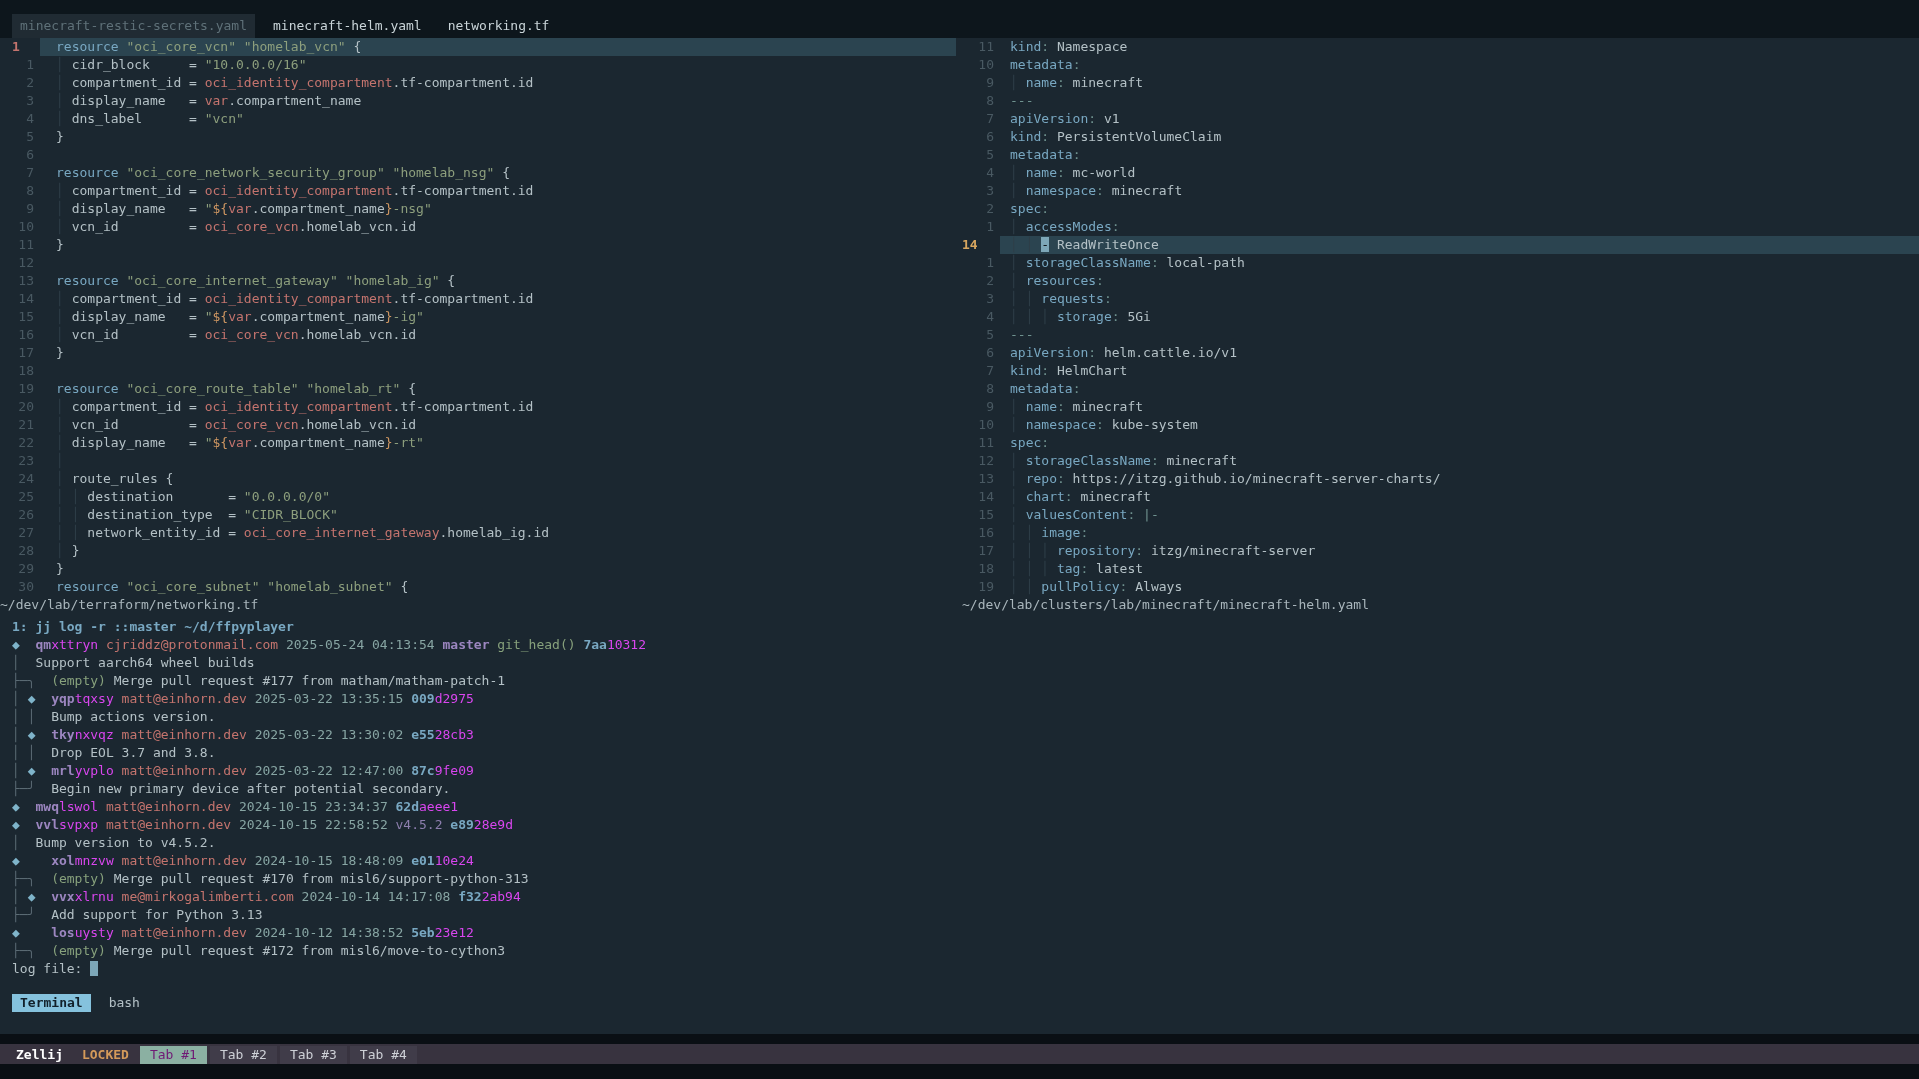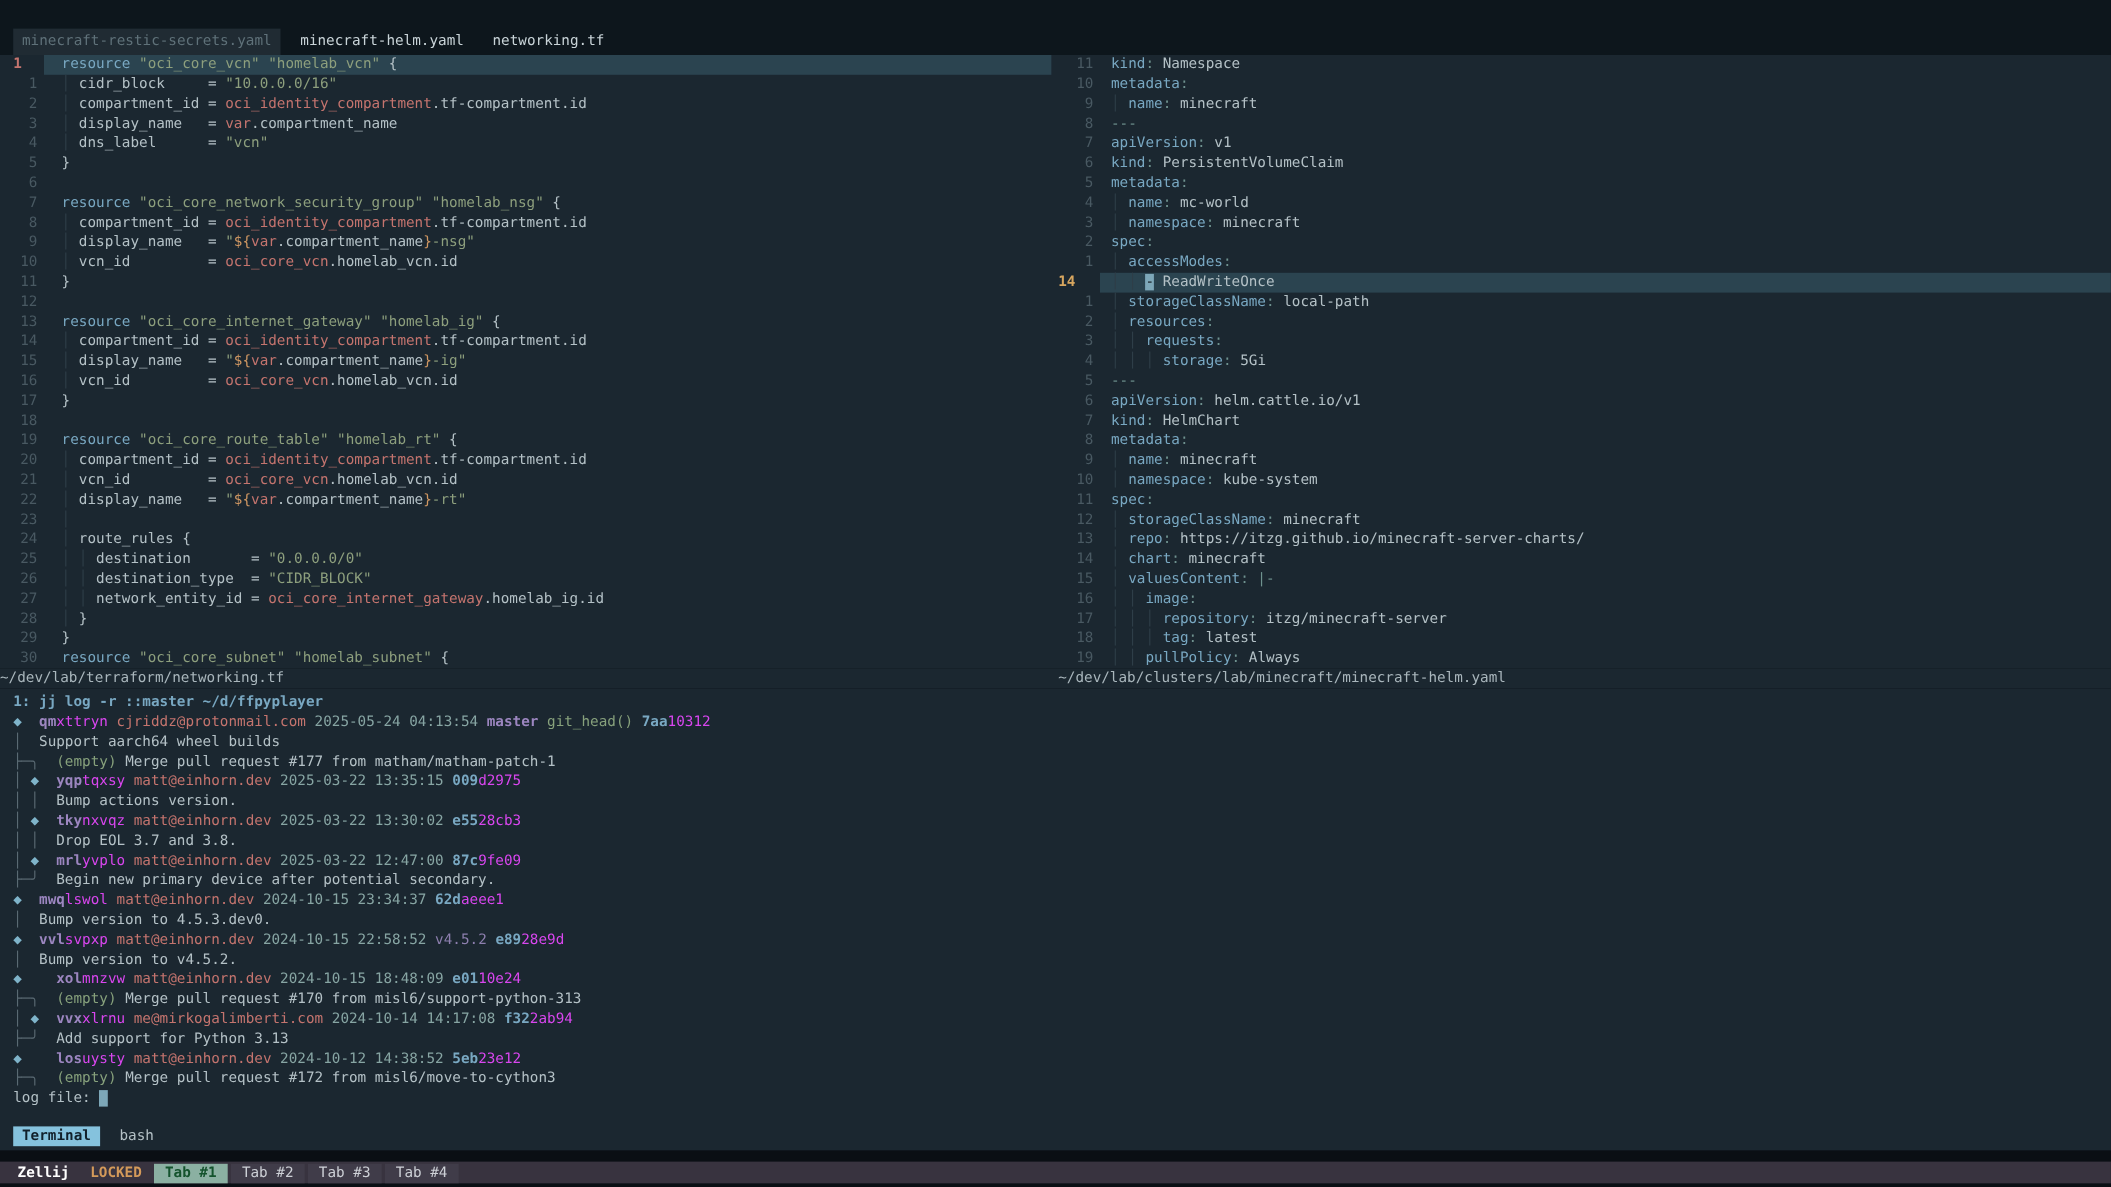--- a/index.html
+++ b/index.html
@@ -5,21 +5,21 @@
   *{margin:0;padding:0;box-sizing:border-box}
   html,body{width:1919px;height:1079px;overflow:hidden}
   body{
     background:#0a0f14;
     font-family:"DejaVu Sans Mono","Liberation Mono",monospace;
     font-size:13px;line-height:18px;color:#b4c1c6;
   }
   .screen{display:flex;flex-direction:column;width:1919px;height:1079px}
 
   
-  .bufferbar{height:50px;background:#0d161c;display:flex;align-items:flex-end;padding-left:12px;gap:10px}
+  .bufferbar{height:38px;background:#0d161c;display:flex;align-items:flex-end;padding-left:12px;gap:10px}
   .btab{padding:3px 8px;white-space:pre;cursor:default}
   .btab.raised{background:#202b33;color:#5f7179}
   .btab.plain{color:#c9d4d8}
 
   
   .editors{display:flex;height:558px;background:#1b2730}
   .pane{height:558px;overflow:hidden}
   .pane.left{width:956px}
   .pane.right{width:963px}
   .row{display:flex;height:18px}
@@ -46,21 +46,21 @@
   .tchip.active{background:#85c2dd;color:#11202a;font-weight:700}
   .tchip.plain{color:#b4c1c6}
 
   
   .zspacer{height:10px;background:#0a0f14}
   .zbar{height:20px;background:#38333f;display:flex;align-items:flex-end;padding-left:8px;gap:3px}
   .zbar>*{display:flex;align-items:center}
   .zapp{color:#ffffff;font-weight:700;padding:0 8px;white-space:pre}
   .zmode{color:#d49a5a;font-weight:700;padding:0 8px;white-space:pre}
   .ztab{padding:0 10px;background:#403c49;color:#cdd0d6;white-space:pre}
-  .ztab.active{background:#8bb0a2;color:#14532d;font-weight:700}
+  .ztab.active{background:#8bb0a2;color:#701a75;font-weight:400}
   .bottomfill{flex:1;background:#0a0f14}
 
   
   .c-fg{color:#b4c1c6}
   .c-kw{color:#79a8c2}
   .c-str{color:#8d9f7d}
   .c-red{color:#c4746e}
   .c-org{color:#cf9762}
   .c-tl{color:#6f928f}
   .c-grn{color:#87a17c}
@@ -352,21 +352,20 @@
         <div class="trow"><span class="c-node">◆</span><span class="c-fg">  </span><span class="c-purB">qm</span><span class="c-dim">xttryn</span><span class="c-fg"> </span><span class="c-eml">cjriddz@protonmail.com</span><span class="c-fg"> </span><span class="c-ts">2025-05-24 04:13:54</span><span class="c-fg"> </span><span class="c-purB">master</span><span class="c-fg"> </span><span class="c-grn">git_head()</span><span class="c-fg"> </span><span class="c-bluB">7aa</span><span class="c-dim">10312</span></div>
         <div class="trow"><span class="c-graph">│</span><span class="c-fg">  Support aarch64 wheel builds</span></div>
         <div class="trow"><span class="c-graph">├─╮</span><span class="c-fg">  </span><span class="c-grn">(empty)</span><span class="c-fg"> Merge pull request #177 from matham/matham-patch-1</span></div>
         <div class="trow"><span class="c-graph">│ </span><span class="c-node">◆</span><span class="c-fg">  </span><span class="c-purB">yqp</span><span class="c-dim">tqxsy</span><span class="c-fg"> </span><span class="c-eml">matt@einhorn.dev</span><span class="c-fg"> </span><span class="c-ts">2025-03-22 13:35:15</span><span class="c-fg"> </span><span class="c-bluB">009</span><span class="c-dim">d2975</span></div>
         <div class="trow"><span class="c-graph">│ │</span><span class="c-fg">  Bump actions version.</span></div>
         <div class="trow"><span class="c-graph">│ </span><span class="c-node">◆</span><span class="c-fg">  </span><span class="c-purB">tky</span><span class="c-dim">nxvqz</span><span class="c-fg"> </span><span class="c-eml">matt@einhorn.dev</span><span class="c-fg"> </span><span class="c-ts">2025-03-22 13:30:02</span><span class="c-fg"> </span><span class="c-bluB">e55</span><span class="c-dim">28cb3</span></div>
         <div class="trow"><span class="c-graph">│ │</span><span class="c-fg">  Drop EOL 3.7 and 3.8.</span></div>
         <div class="trow"><span class="c-graph">│ </span><span class="c-node">◆</span><span class="c-fg">  </span><span class="c-purB">mrl</span><span class="c-dim">yvplo</span><span class="c-fg"> </span><span class="c-eml">matt@einhorn.dev</span><span class="c-fg"> </span><span class="c-ts">2025-03-22 12:47:00</span><span class="c-fg"> </span><span class="c-bluB">87c</span><span class="c-dim">9fe09</span></div>
         <div class="trow"><span class="c-graph">├─╯</span><span class="c-fg">  Begin new primary device after potential secondary.</span></div>
         <div class="trow"><span class="c-node">◆</span><span class="c-fg">  </span><span class="c-purB">mwq</span><span class="c-dim">lswol</span><span class="c-fg"> </span><span class="c-eml">matt@einhorn.dev</span><span class="c-fg"> </span><span class="c-ts">2024-10-15 23:34:37</span><span class="c-fg"> </span><span class="c-bluB">62d</span><span class="c-dim">aeee1</span></div>
-        <div class="trow"><span class="c-graph">│</span><span class="c-fg">  Bump version to 4.5.3.dev0.</span></div>
         <div class="trow"><span class="c-node">◆</span><span class="c-fg">  </span><span class="c-purB">vvl</span><span class="c-dim">svpxp</span><span class="c-fg"> </span><span class="c-eml">matt@einhorn.dev</span><span class="c-fg"> </span><span class="c-ts">2024-10-15 22:58:52</span><span class="c-fg"> </span><span class="c-pur">v4.5.2</span><span class="c-fg"> </span><span class="c-bluB">e89</span><span class="c-dim">28e9d</span></div>
         <div class="trow"><span class="c-graph">│</span><span class="c-fg">  Bump version to v4.5.2.</span></div>
         <div class="trow"><span class="c-node">◆</span><span class="c-fg">    </span><span class="c-purB">xol</span><span class="c-dim">mnzvw</span><span class="c-fg"> </span><span class="c-eml">matt@einhorn.dev</span><span class="c-fg"> </span><span class="c-ts">2024-10-15 18:48:09</span><span class="c-fg"> </span><span class="c-bluB">e01</span><span class="c-dim">10e24</span></div>
         <div class="trow"><span class="c-graph">├─╮</span><span class="c-fg">  </span><span class="c-grn">(empty)</span><span class="c-fg"> Merge pull request #170 from misl6/support-python-313</span></div>
         <div class="trow"><span class="c-graph">│ </span><span class="c-node">◆</span><span class="c-fg">  </span><span class="c-purB">vvx</span><span class="c-dim">xlrnu</span><span class="c-fg"> </span><span class="c-eml">me@mirkogalimberti.com</span><span class="c-fg"> </span><span class="c-ts">2024-10-14 14:17:08</span><span class="c-fg"> </span><span class="c-bluB">f32</span><span class="c-dim">2ab94</span></div>
         <div class="trow"><span class="c-graph">├─╯</span><span class="c-fg">  Add support for Python 3.13</span></div>
         <div class="trow"><span class="c-node">◆</span><span class="c-fg">    </span><span class="c-purB">los</span><span class="c-dim">uysty</span><span class="c-fg"> </span><span class="c-eml">matt@einhorn.dev</span><span class="c-fg"> </span><span class="c-ts">2024-10-12 14:38:52</span><span class="c-fg"> </span><span class="c-bluB">5eb</span><span class="c-dim">23e12</span></div>
         <div class="trow"><span class="c-graph">├─╮</span><span class="c-fg">  </span><span class="c-grn">(empty)</span><span class="c-fg"> Merge pull request #172 from misl6/move-to-cython3</span></div>
         <div class="trow"><span class="c-fg">log file: </span><span class="c-cur"> </span></div>
       </div>

